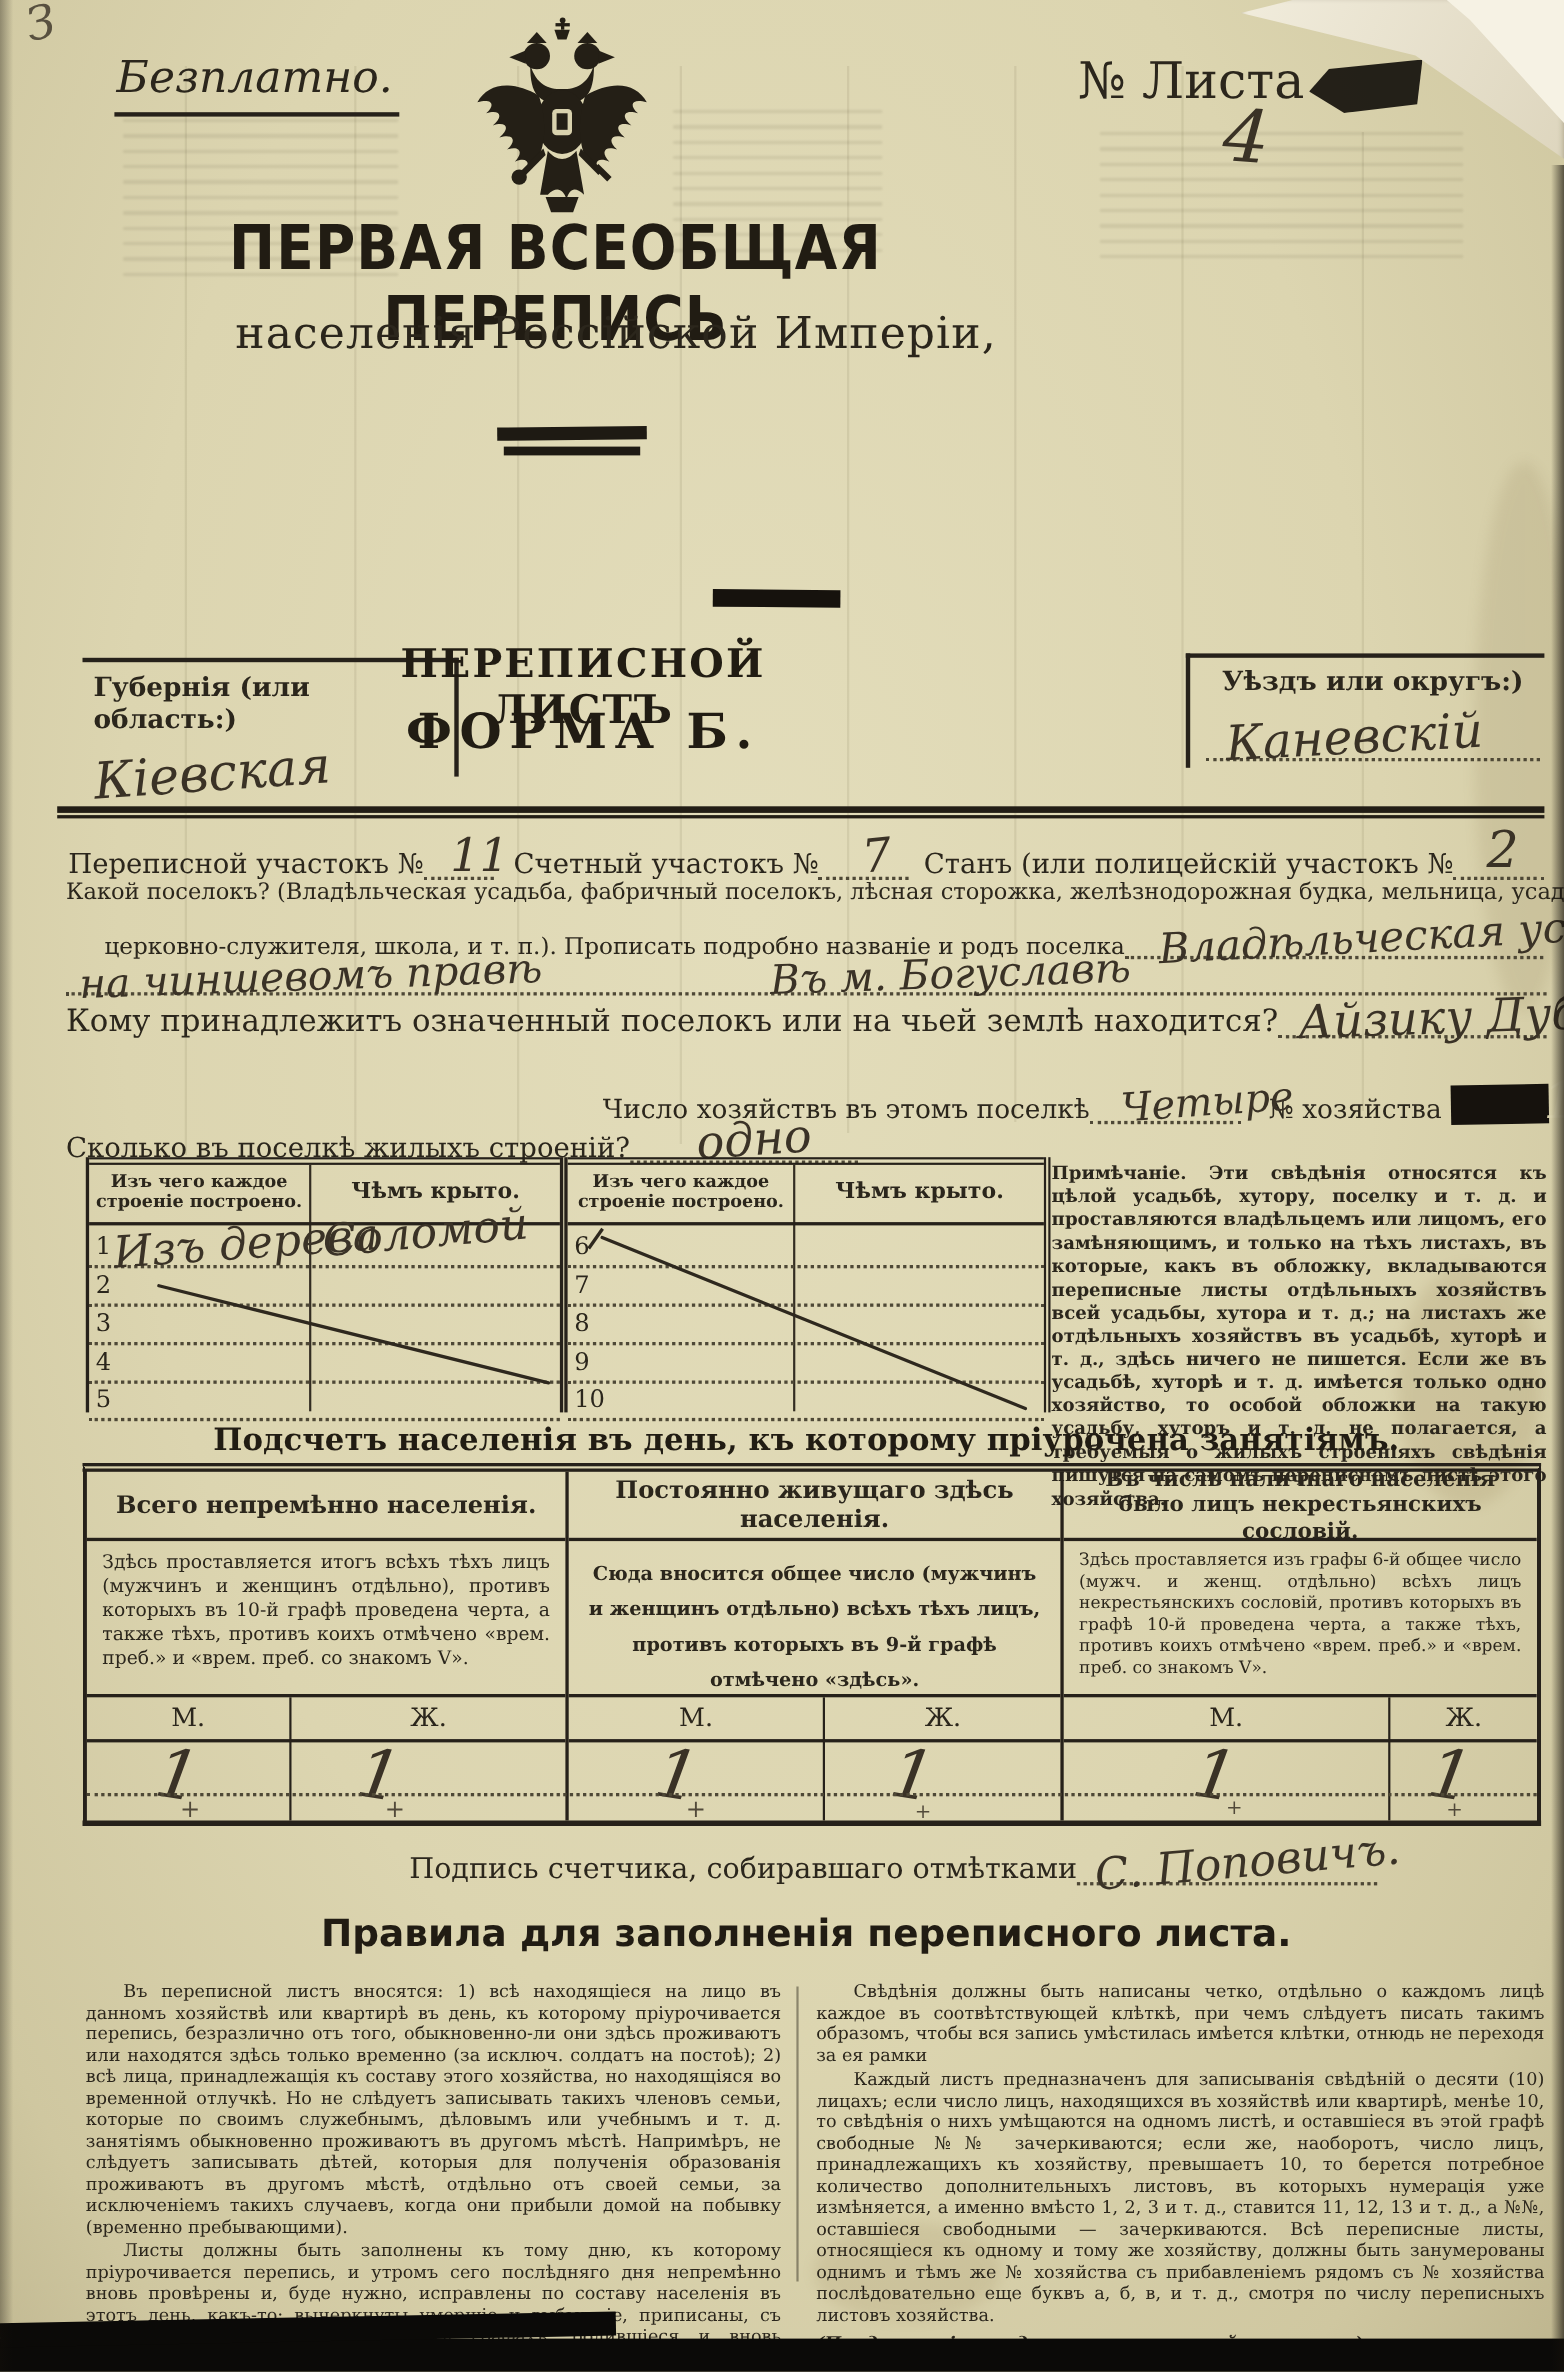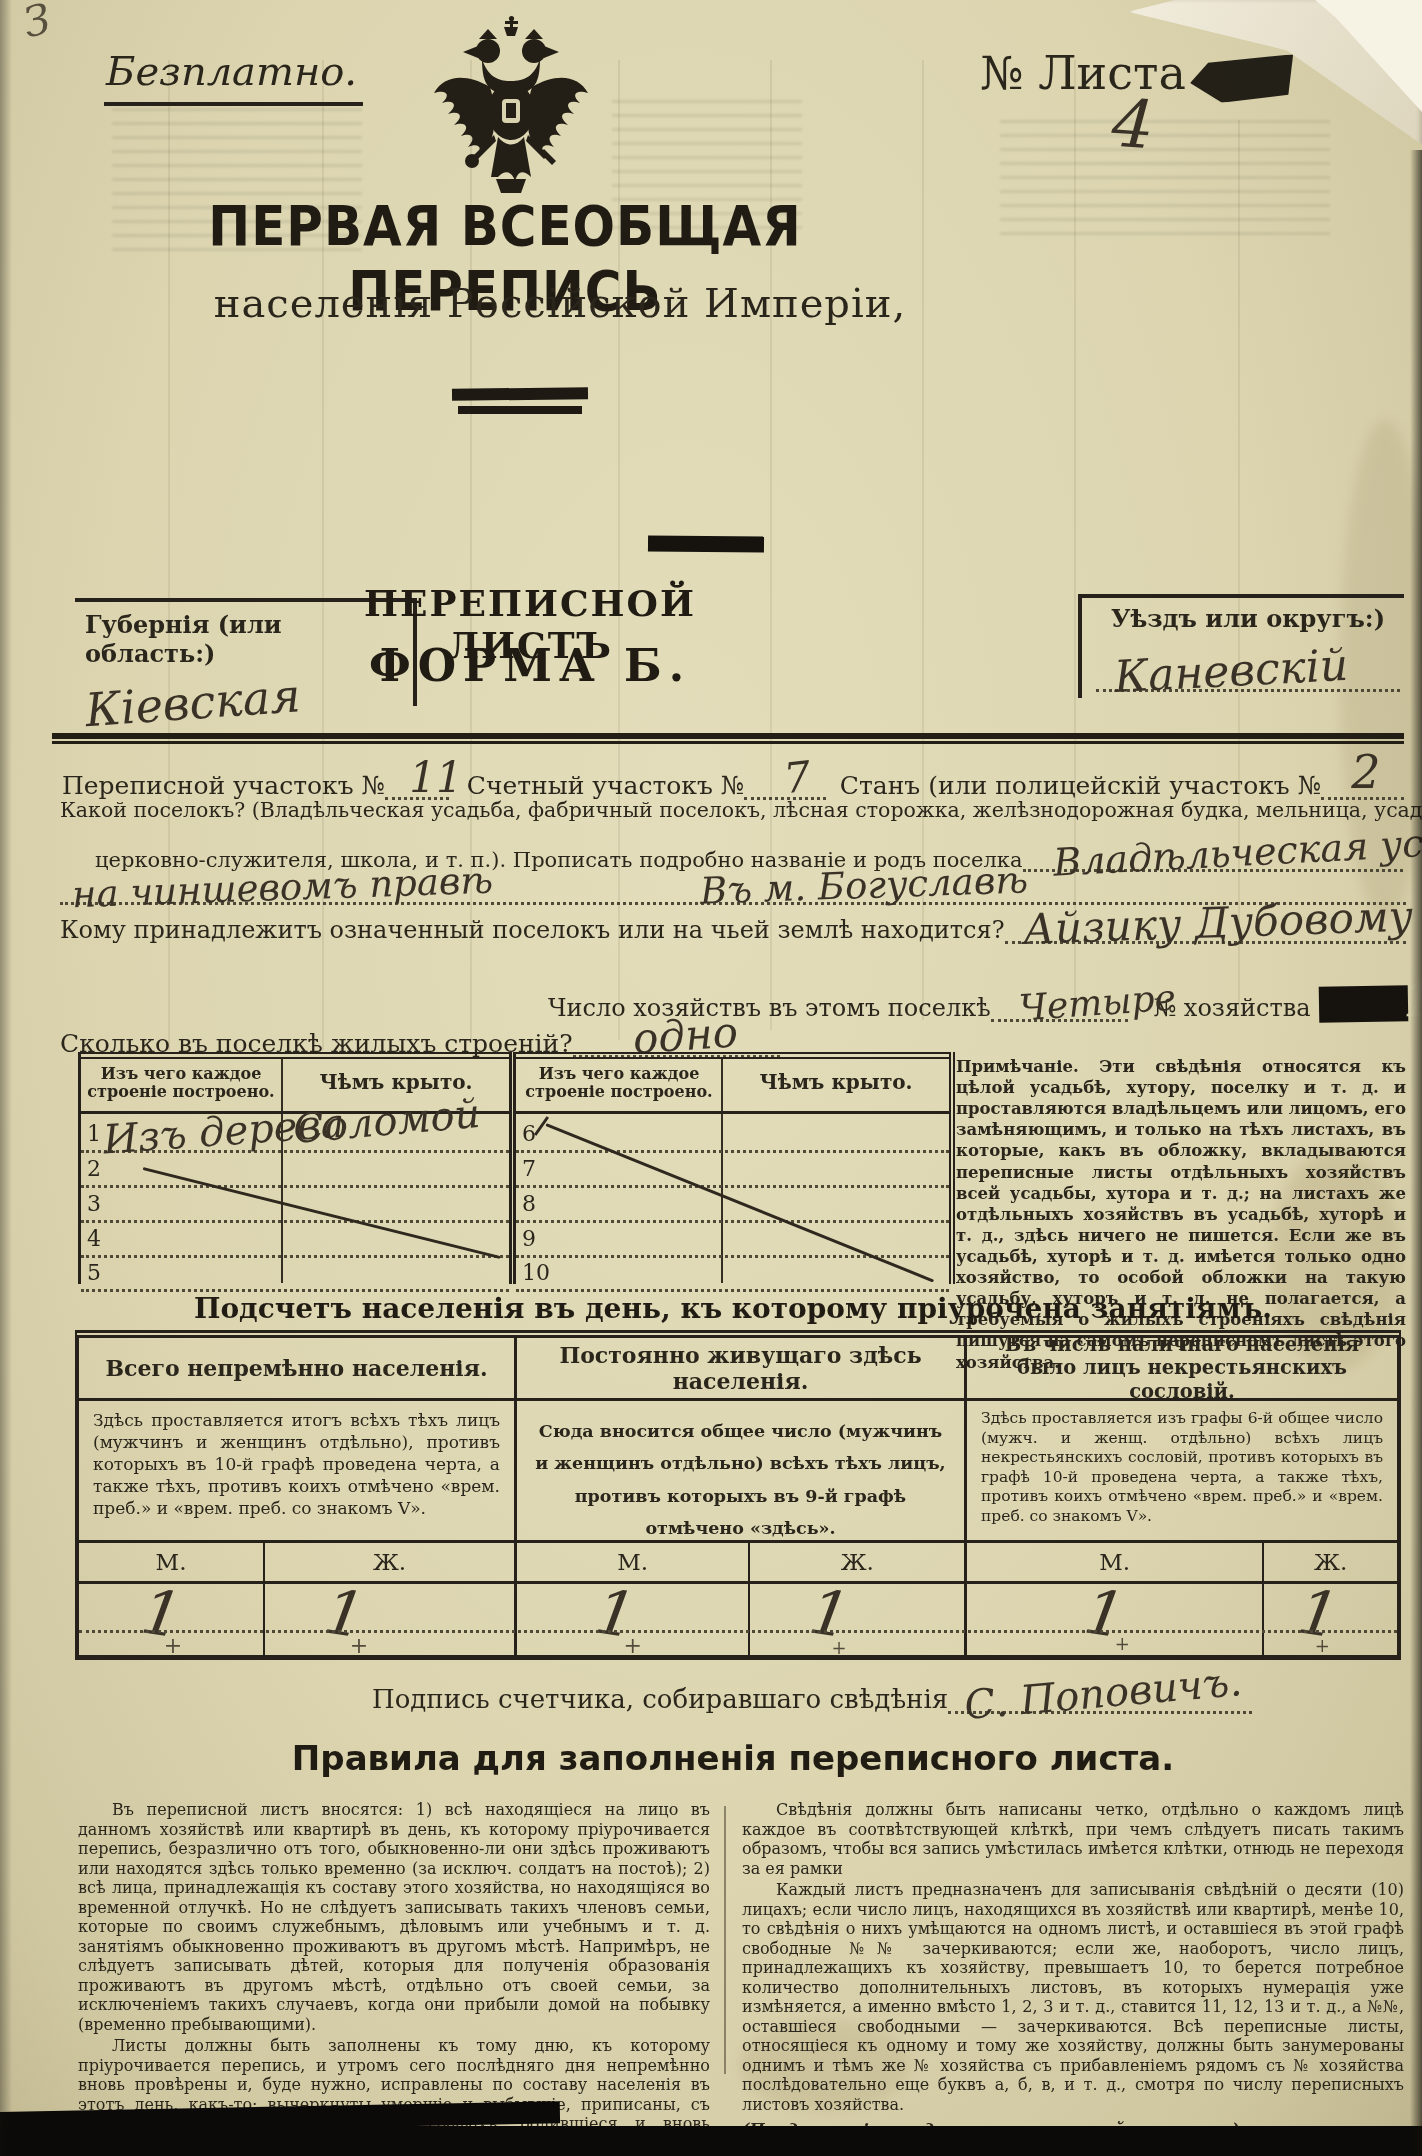--- a/index.html
+++ b/index.html
@@ -142,21 +142,21 @@
       <span class="hw" style="position:absolute;left:30px;bottom:0;font-size:38px;transform:rotate(-3deg);">Владѣльческая усадьба</span>
       </span>
   </div>
 
   <div class="abs dotted" style="left:60px;top:862px;width:1346px;height:40px;">
     <span class="hw" style="position:absolute;left:12px;bottom:-4px;font-size:37px;transform:rotate(-2deg);">на чиншевомъ правѣ</span>
     <span class="hw" style="position:absolute;left:640px;bottom:-2px;font-size:37px;transform:rotate(-2deg);">Въ м. Богуславѣ</span>
   </div>
 
   <div class="abs frow" style="left:60px;top:904px;width:1346px;height:40px;font-size:23px;font-weight:bold;">
-    <span style="font-weight:normal;font-size:24px;">Кому принадлежитъ означенный поселокъ или на чьей землѣ находится?</span>
+    <span style="font-weight:normal;font-size:28px;">Кому принадлежитъ означенный поселокъ или на чьей землѣ находится?</span>
     <span class="fill dotted" style="height:36px;">
       <span class="hw" style="position:absolute;left:18px;bottom:-2px;font-size:42px;font-weight:normal;transform:rotate(-2deg);">Айзику Дубовому на</span>
       </span>
   </div>
 
 
   <div class="abs frow" style="left:548px;top:984px;width:860px;height:38px;font-size:24px;">
     <span>Число хозяйствъ въ этомъ поселкѣ</span>
     <span class="slot dotted" style="width:196px;height:32px;">
       <span class="hw" style="left:28px;bottom:-2px;font-size:36px;transform:rotate(-4deg);">Четыре</span>
@@ -292,21 +292,21 @@
           <span class="tally hw" style="left:26%;">1</span>
           <span class="tick hw" style="left:38%;top:56px;font-size:18px;">+</span>
           </div>
       </div>
     </div>
 
     <div style="position:absolute;left:0;right:0;bottom:22px;border-bottom:3px dotted #4e4836;"></div>
   </div>
 
   <div class="abs frow" style="left:372px;top:1672px;width:880px;height:42px;font-size:26px;">
-    <span>Подпись счетчика, собиравшаго свѣдѣнія</span>
+    <span>Подпись счетчика, собиравшаго отмѣтками</span>
     <span class="slot dotted" style="width:330px;height:34px;">
       <span class="hw" style="left:16px;bottom:-2px;font-size:40px;transform:rotate(-5deg);">С. Поповичъ.</span>
       </span>
   </div>
 
   <div class="abs ctr bold" style="left:60px;top:1738px;width:1346px;font-family:'DejaVu Sans',sans-serif;font-size:34px;color:#211c13;">Правила для заполненія переписного листа.</div>
 
   <div class="abs rules" style="left:78px;top:1800px;width:632px;font-size:16px;line-height:1.22;">
     <p>Въ переписной листъ вносятся: 1) всѣ находящіеся на лицо въ данномъ хозяйствѣ или квартирѣ въ день, къ которому пріурочивается перепись, безразлично отъ того, обыкновенно-ли они здѣсь проживаютъ или находятся здѣсь только временно (за исключ. солдатъ на постоѣ); 2) всѣ лица, принадлежащія къ составу этого хозяйства, но находящіяся во временной отлучкѣ. Но не слѣдуетъ записывать такихъ членовъ семьи, которые по своимъ служебнымъ, дѣловымъ или учебнымъ и т. д. занятіямъ обыкновенно проживаютъ въ другомъ мѣстѣ. Напримѣръ, не слѣдуетъ записывать дѣтей, которыя для полученія образованія проживаютъ въ другомъ мѣстѣ, отдѣльно отъ своей семьи, за исключеніемъ такихъ случаевъ, когда они прибыли домой на побывку (временно пребывающими).</p>
     <p>Листы должны быть заполнены къ тому дню, къ которому пріурочивается перепись, и утромъ сего послѣдняго дня непремѣнно вновь провѣрены и, буде нужно, исправлены по составу населенія въ этотъ день, какъ-то: вычеркнуты умершіе и выбывшіе, приписаны, съ надлежащими отмѣтками во всѣхъ графахъ, родившіеся и вновь прибывшіе, отмѣчены вступившіе въ бракъ или овдовѣвшіе и т. д.</p>

